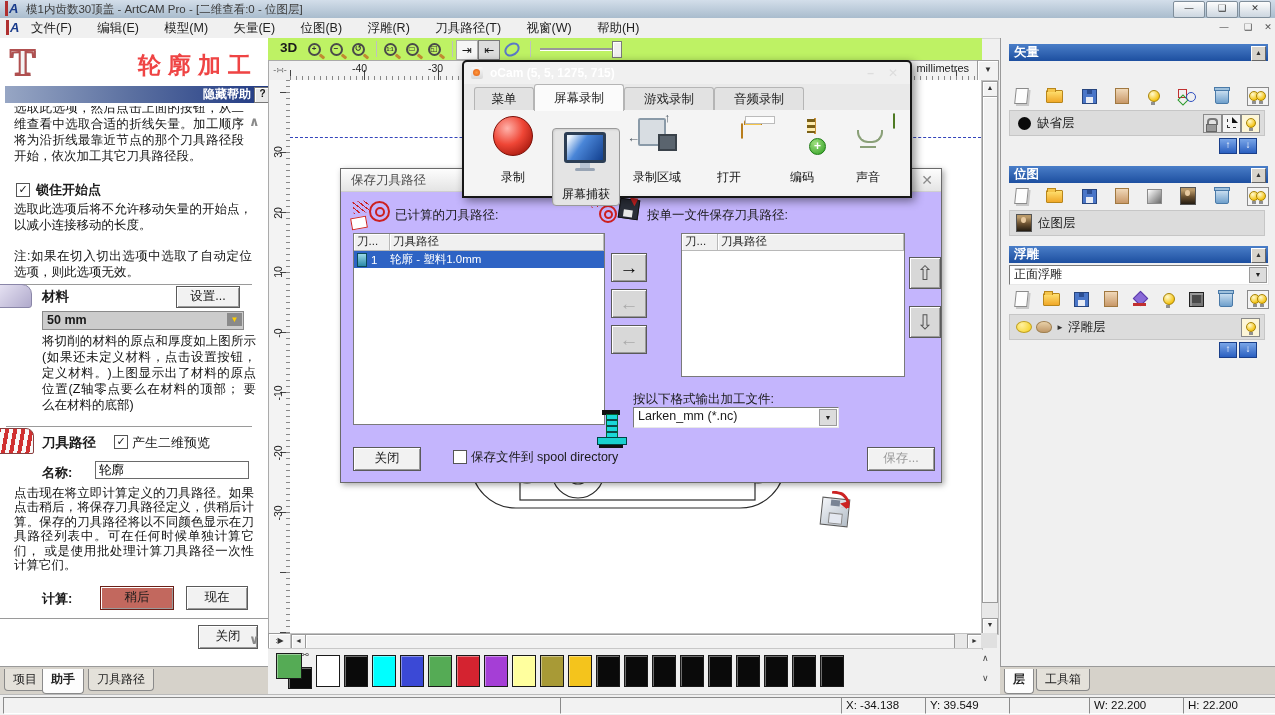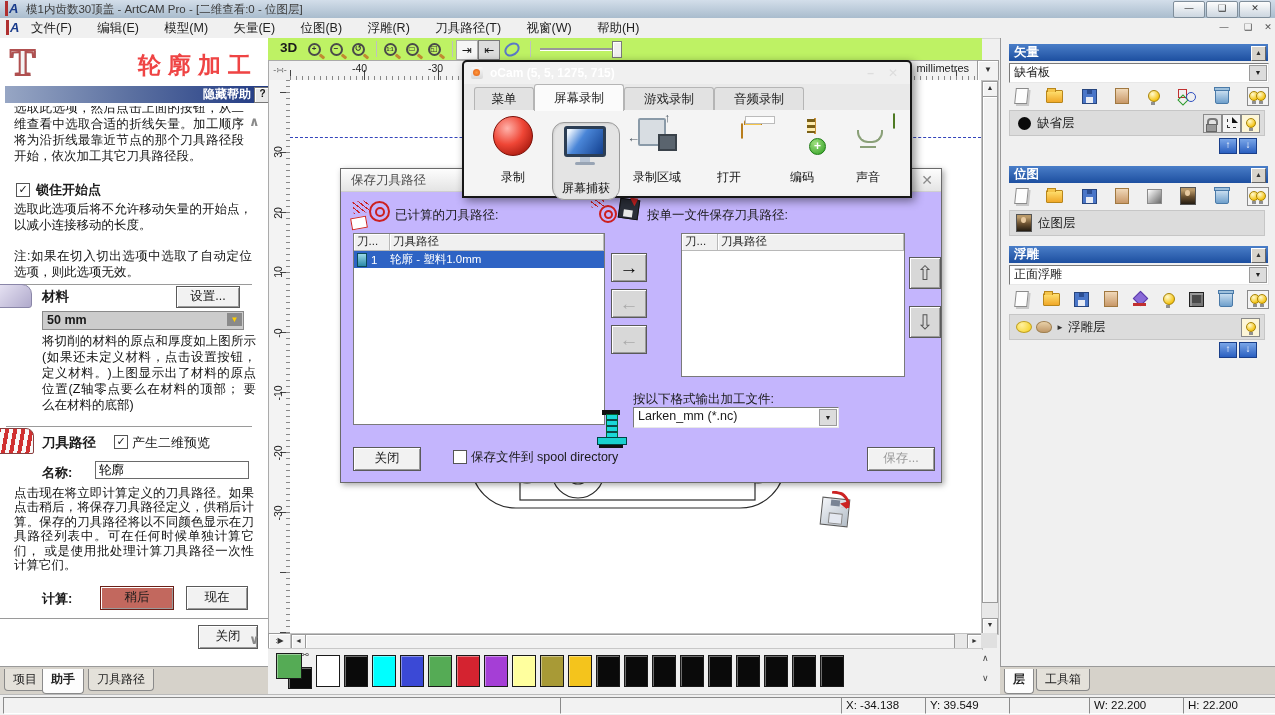--- a/index.html
+++ b/index.html
@@ -359,24 +359,20 @@
     <span class="abs" style="left:714px;top:4px;font-size:9px;color:#444;">∧</span>
     <span class="abs" style="left:714px;top:24px;font-size:9px;color:#444;">∨</span>
   </div>
 
   <div class="abs rpanel" style="left:1000px;top:38px;width:275px;height:628px;">
 
     <div class="abs sect" style="left:8px;top:6px;width:254px;height:17px;">
       <span>矢量</span>
       <span class="collbtn">▲</span>
     </div>
-    <div class="abs sunken" style="left:8px;top:25px;width:254px;height:18px;line-height:16px;padding-left:4px;">
-      <span>缺省板</span>
-      <span class="drop">▼</span>
-    </div>
     <div class="abs irow" style="left:8px;top:48px;width:254px;height:20px;">
       <span class="pi-page"></span>
       <span class="pi-folder"></span>
       <span class="pi-floppy"></span>
       <span class="pi-paper"></span>
       <span class="pi-bulb"></span>
       <span class="pi-shapes">
         <i style="left:0;top:0;width:7px;height:7px;border:1px solid #c03030;"></i>
         <i style="left:1px;bottom:0;width:6px;height:6px;border:1px solid #2a9a2a;transform:rotate(45deg);"></i>
         <i style="right:0;top:3px;width:8px;height:8px;border:1px solid #3050c0;border-radius:50%;"></i>
@@ -563,21 +559,21 @@
       <span class="otab" style="left:160px;width:88px;">游戏录制</span>
       <span class="otab" style="left:250px;width:88px;">音频录制</span>
     </div>
     <div class="abs" style="left:0;top:48px;width:446px;height:84px;background:#f4f4f4;">
 
       <div class="obtn" style="left:16px;top:2px;">
         <span class="abs ic-record" style="left:13px;top:4px;"></span>
         <span class="lab">录制</span>
       </div>
 
-      <div class="obtn" style="left:88px;top:12px;border:1px solid #9a9a9a;border-radius:12px;background:#e4e4e4;box-shadow:inset 1px 1px 2px #cfcfcf;">
+      <div class="obtn" style="left:88px;top:18px;border:1px solid #9a9a9a;border-radius:4px;background:#e4e4e4;box-shadow:inset 1px 1px 2px #cfcfcf;">
         <span class="abs ic-mon" style="left:11px;top:3px;"></span>
         <span class="abs" style="left:27px;top:34px;width:10px;height:5px;background:#b8c4d4;"></span>
         <span class="abs" style="left:22px;top:39px;width:20px;height:3px;background:#98a4b4;border-radius:2px;"></span>
         <span class="lab">屏幕捕获</span>
       </div>
 
       <div class="obtn" style="left:160px;top:2px;">
         <span class="abs" style="left:14px;top:6px;width:24px;height:24px;background:#d8dde2;border:2px solid #8a9aa8;border-radius:2px;"></span>
         <span class="abs" style="left:34px;top:22px;width:15px;height:13px;background:#5a646e;border:2px solid #3a424a;"></span>
         <span class="abs" style="left:40px;top:-2px;font-size:13px;font-weight:bold;color:#4a5560;">↑</span>

